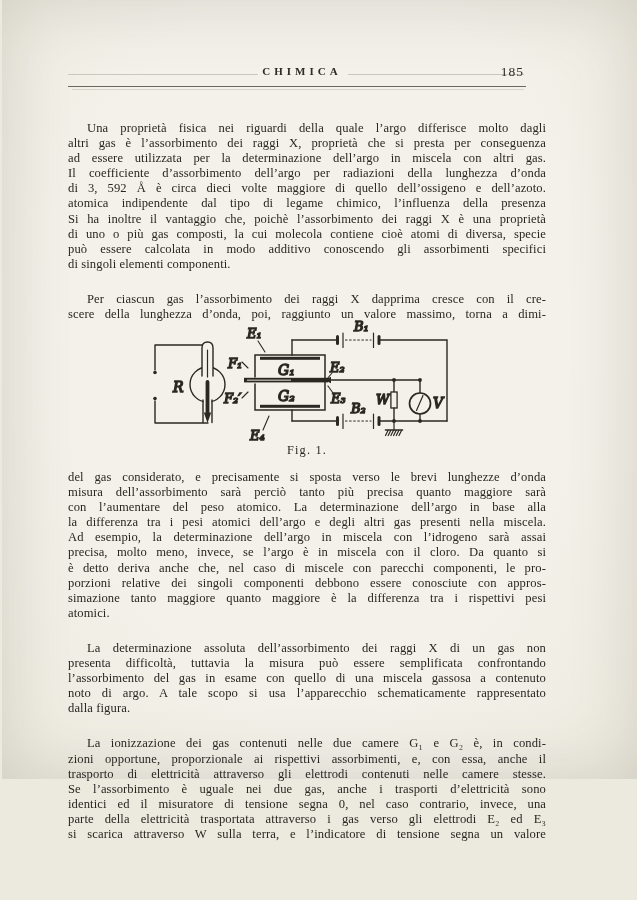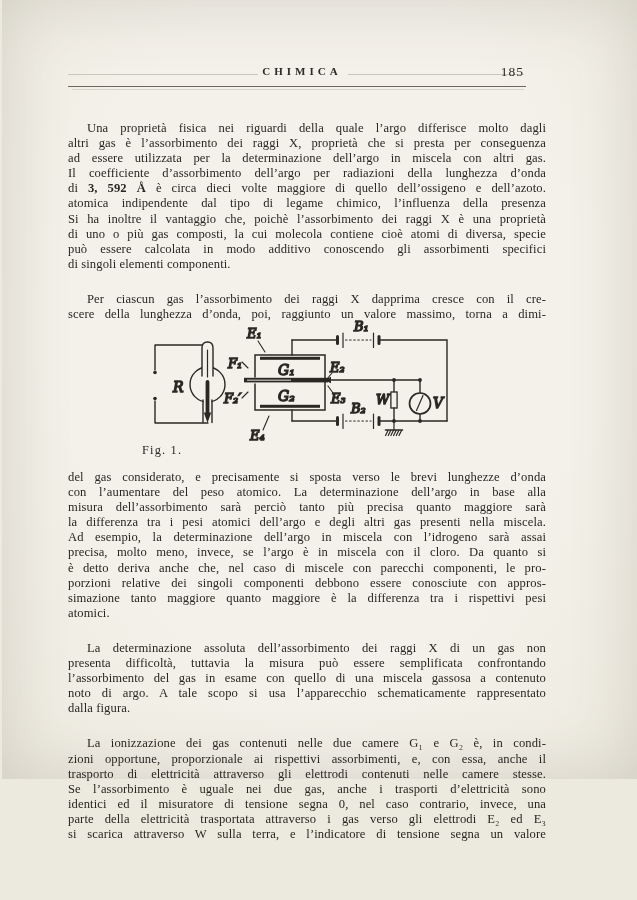--- a/index.html
+++ b/index.html
@@ -34,29 +34,29 @@
   .tblock.b0{top:101px;}
   .tblock.b1{top:470px;}
   .line{
     height:15.1px;line-height:15.1px;overflow:hidden;
     text-align:justify;letter-spacing:.1px;
   }
   .line::after{content:"";display:inline-block;width:100%;height:0;}
   .line.short{text-align:left;}
   .line.short::after{content:none;}
   .line.indent{text-indent:19px;margin-top:20px;}
-  .bold{font-weight:bold;}
+  .bold{font-weight:normal;}
   
   .fig{position:absolute;left:145px;top:316px;width:320px;height:130px;}
   .fig svg{display:block;width:320px;height:130px;}
   .fig text{font-family:"DejaVu Serif",serif;font-style:italic;fill:#262320;}
   .fig .lab{font-size:13px;}
   .fig .lab-lg{font-size:14px;}
   .caption{
-    position:absolute;left:140px;top:443px;width:330px;
+    position:absolute;left:140px;top:443px;width:330px;text-align:center;
     font-size:12.3px;letter-spacing:1.2px;color:#2a2622;
   }
 </style>
 </head>
 <body>
 
 <div class="page">
 
   <div>
     <div class="hdr-sideline l"></div>
@@ -175,22 +175,22 @@
         <text class="lab-lg" x="431" y="408">V</text>
       </g>
     </svg>
   </div>
 
   <div class="caption">Fig. 1.</div>
 
   <div class="tblock b1">
       <div>
         <div class="line">del gas considerato, e precisamente si sposta verso le brevi lunghezze d’onda</div>
+        <div class="line">misura dell’assorbimento sarà perciò tanto più precisa quanto maggiore sarà</div>
         <div class="line">con l’aumentare del peso atomico. La determinazione dell’argo in base alla</div>
-        <div class="line">misura dell’assorbimento sarà perciò tanto più precisa quanto maggiore sarà</div>
         <div class="line">la differenza tra i pesi atomici dell’argo e degli altri gas presenti nella miscela.</div>
         <div class="line">Ad esempio, la determinazione dell’argo in miscela con l’idrogeno sarà assai</div>
         <div class="line">precisa, molto meno, invece, se l’argo è in miscela con il cloro. Da quanto si</div>
         <div class="line">è detto deriva anche che, nel caso di miscele con parecchi componenti, le pro-</div>
         <div class="line">porzioni relative dei singoli componenti debbono essere conosciute con appros-</div>
         <div class="line">simazione tanto maggiore quanto maggiore è la differenza tra i rispettivi pesi</div>
         <div class="line short">atomici.</div>
       </div>
       <div>
         <div class="line indent">La determinazione assoluta dell’assorbimento dei raggi X di un gas non</div>

